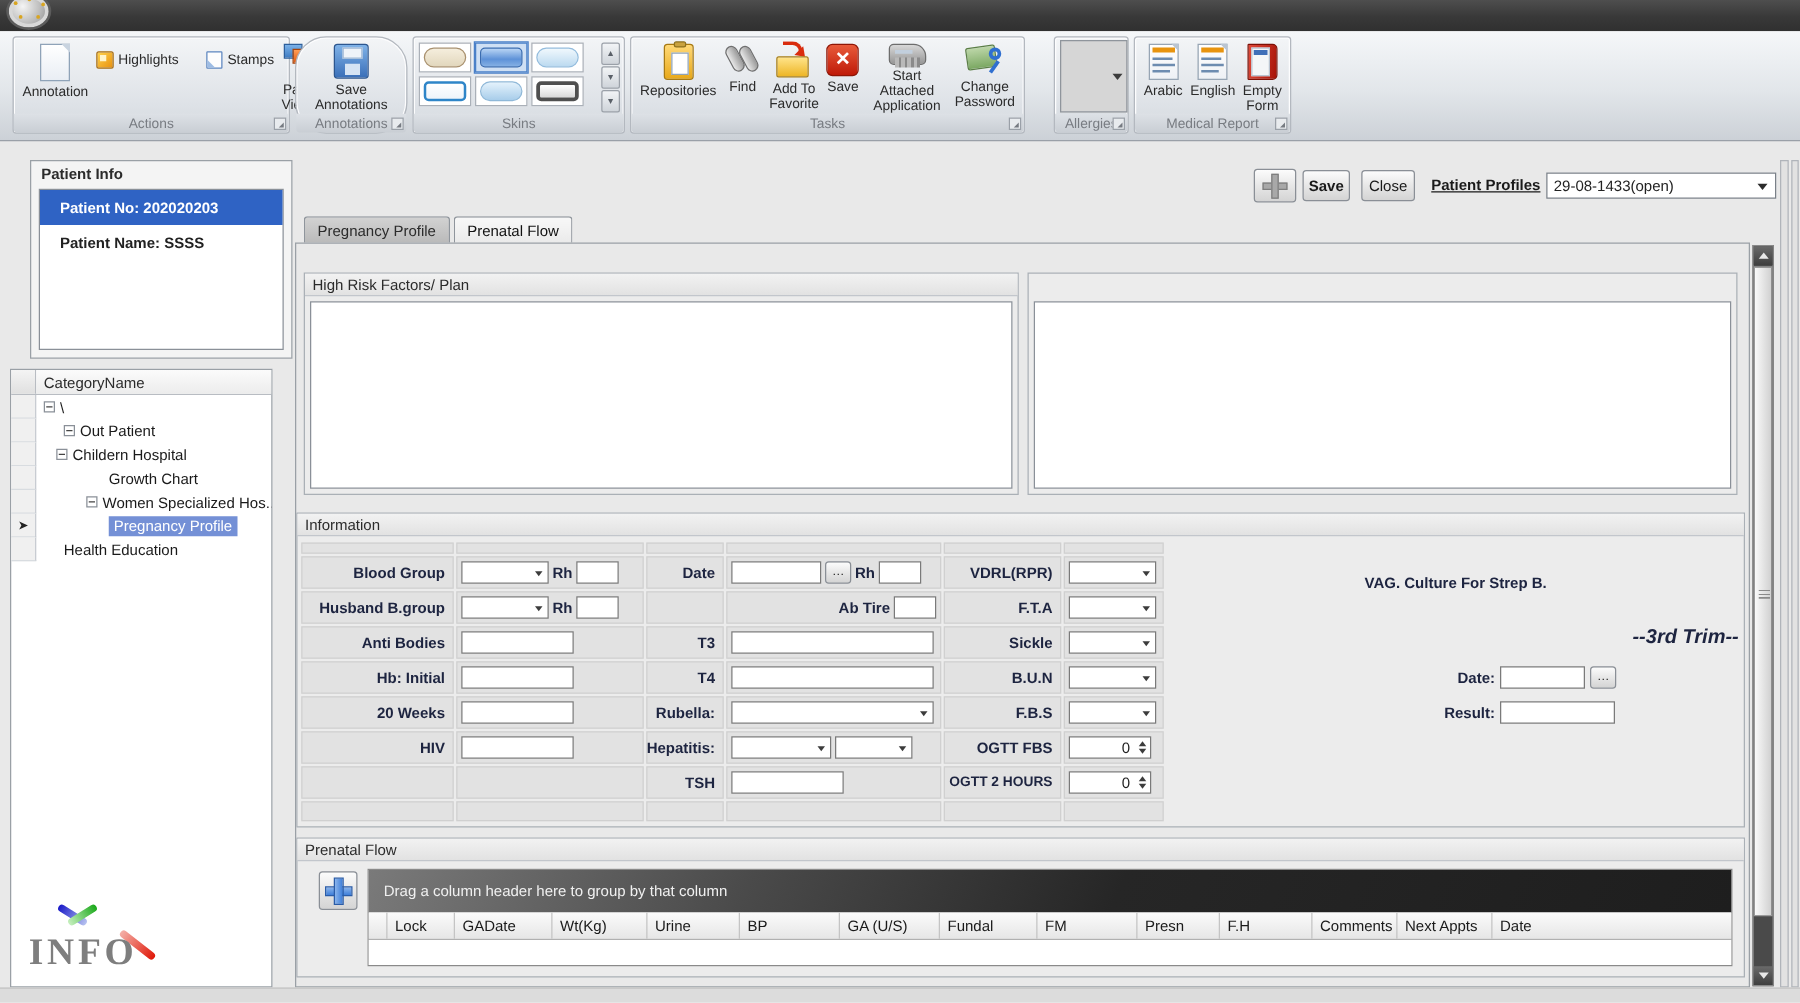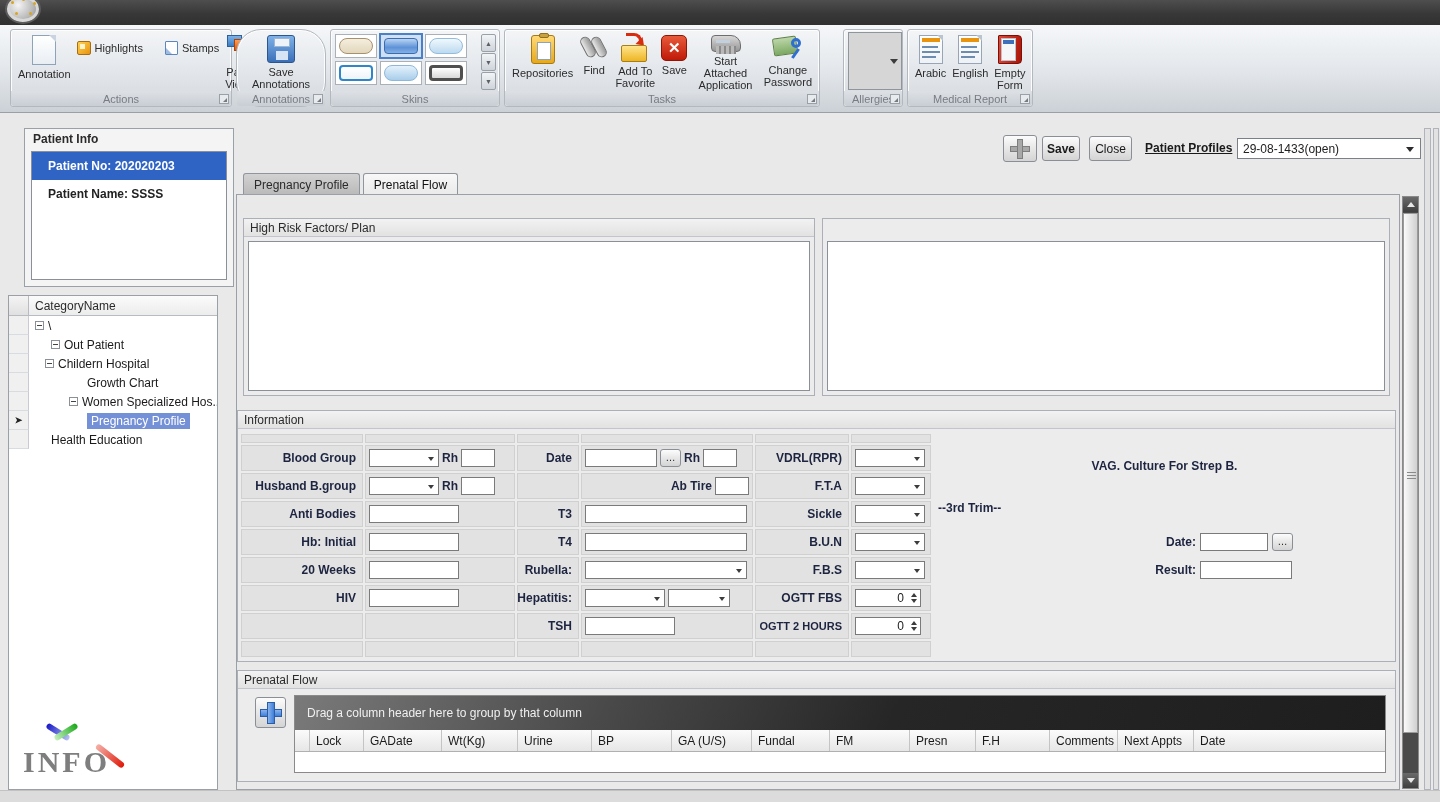--- a/index.html
+++ b/index.html
@@ -176,21 +176,21 @@
   .combo { background:#fff; border:1px solid #7a7a7a; height:18px; position:relative; }
   .combo .ca { position:absolute; right:4px; top:7px; width:0; height:0; border-left:3px solid transparent; border-right:3px solid transparent; border-top:4px solid #3c3c3c; }
   .rh { font-weight:bold; color:#1d2440; font-size:12px; }
   .dots { width:21px; height:18px; font-size:10px; line-height:10px; }
   .spin { background:#fff; border:1px solid #7a7a7a; height:18px; width:66px; position:relative;
     display:flex; align-items:center; justify-content:flex-end; padding-right:16px; font-size:12px; }
   .spin .up { position:absolute; right:3px; top:3px; width:0; height:0; border-left:3px solid transparent; border-right:3px solid transparent; border-bottom:4px solid #3c3c3c; }
   .spin .dn { position:absolute; right:3px; bottom:3px; width:0; height:0; border-left:3px solid transparent; border-right:3px solid transparent; border-top:4px solid #3c3c3c; }
   .vag { position:absolute; left:700px; right:4px; top:22px; bottom:4px; }
   .vag .t { position:absolute; left:0; right:0; top:26px; text-align:center; font-weight:bold; color:#1d2440; font-size:12px; }
-  .vag .trim { position:absolute; left:0; right:0; top:68px; text-align:left; font-weight:bold; color:#1d2440; font-size:12px; }
+  .vag .trim { position:absolute; left:0; right:0; top:68px; text-align:right; font-weight:bold; color:#1d2440; font-size:16px;font-style:italic; }
   .vag .row { position:absolute; left:200px; display:flex; align-items:center; gap:4px; }
   .vag .lb { width:58px; text-align:right; font-weight:bold; color:#1d2440; font-size:12px; }
 
   
   .blue-plus { position:absolute; left:17px; top:26px; width:31px; height:31px; display:flex; align-items:center; justify-content:center; }
   .bp-cross { position:relative; width:22px; height:22px; }
   .bp-cross .h { position:absolute; left:0; top:7px; width:22px; height:8px; background:linear-gradient(#8ab4ec,#3f7fd9); border:1px solid #2a5ca8; }
   .bp-cross .v { position:absolute; left:7px; top:0; width:8px; height:22px; background:linear-gradient(90deg,#8ab4ec,#3f7fd9); border:1px solid #2a5ca8; }
   .grid { position:absolute; left:56px; top:24px; right:9px; height:78px; border:1px solid #8a8a8a; background:#fff; }
   .grid-groupband { height:34px; background:linear-gradient(115deg,#7a7a7a,#4a4a4a 28%,#262626 55%,#1e1e1e);

